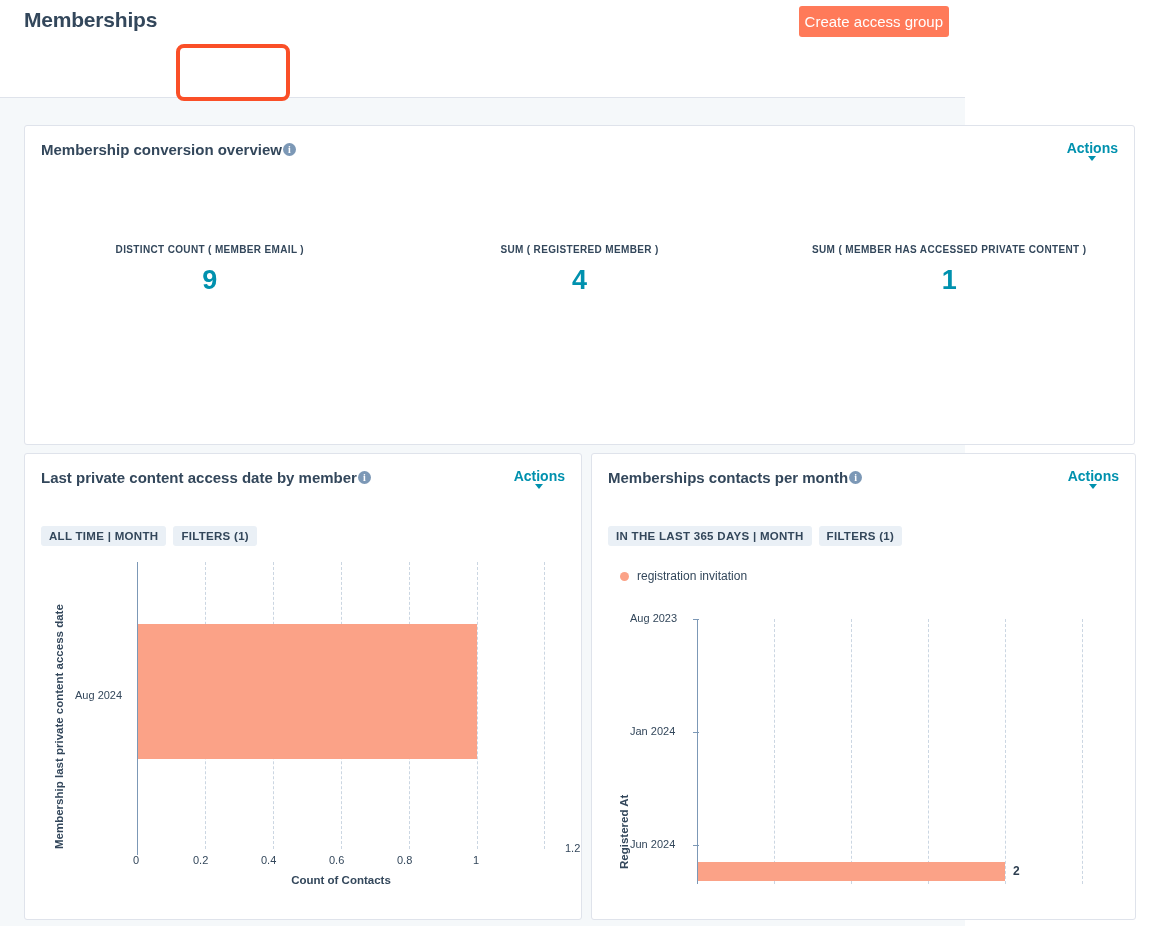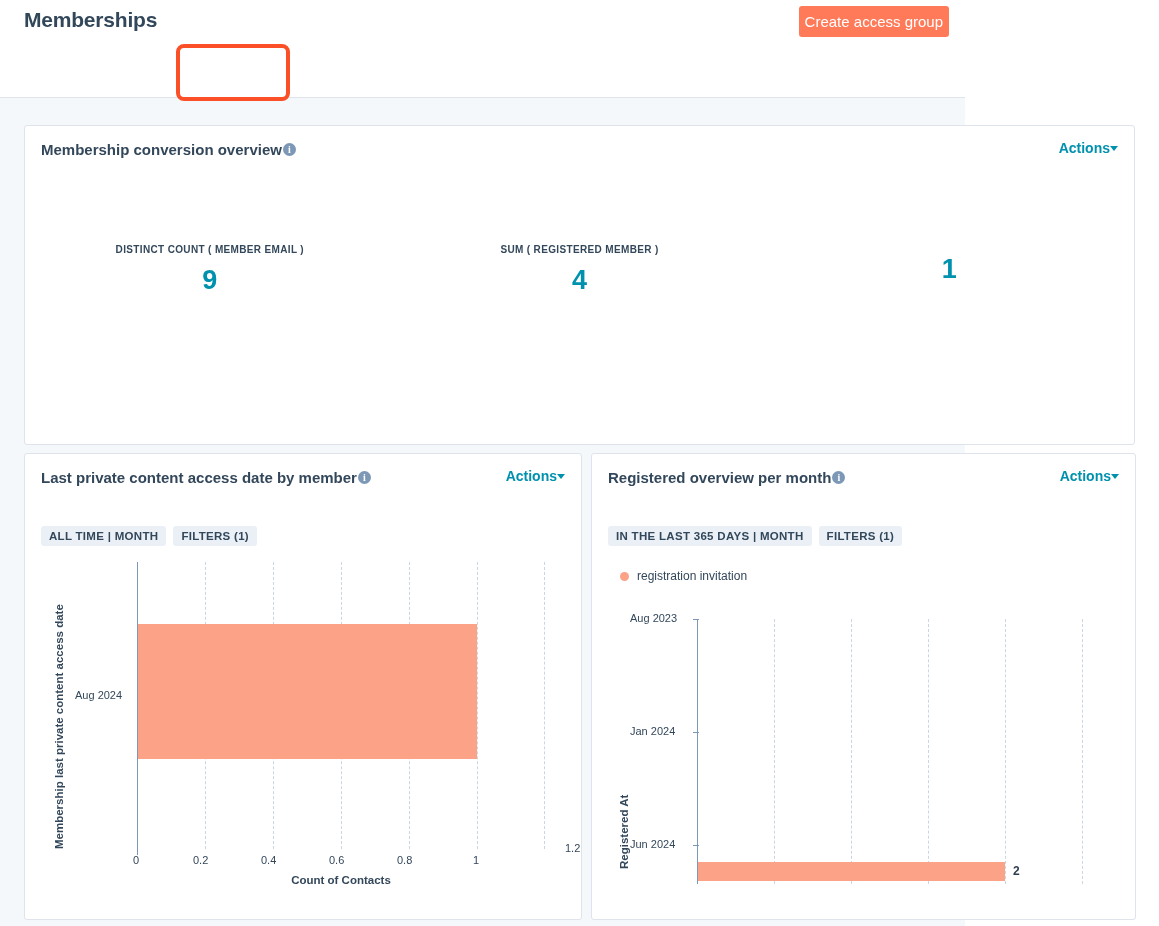--- a/index.html
+++ b/index.html
@@ -68,21 +68,21 @@
     display: inline-block; width: 13px; height: 13px;
     border-radius: 50%; background: #7c98b6; color: #ffffff;
     font-size: 10px; font-weight: bold; line-height: 13px;
     text-align: center; margin-left: 1px; font-style: normal;
     font-family: "Liberation Serif", serif;
     cursor: pointer;
   }
   .actions {
     position: absolute; right: 16px; top: 14px;
     font-size: 14px; font-weight: bold; color: #0091ae;
-    cursor: pointer; display: flex; align-items: center; 
+    cursor: pointer; display: flex; align-items: center;  flex-direction: column;
   }
   .caret {
     width: 0; height: 0;
     border-left: 4px solid transparent; border-right: 4px solid transparent;
     border-top: 5px solid #0091ae; display: inline-block;
   }
 
   
   .metrics { position: absolute; top: 118px; left: 0; right: 0; display: flex; }
   .metric { flex: 1; text-align: center; }
@@ -157,20 +157,21 @@
     <div class="metrics">
       <div class="metric">
         <div class="metric-label">DISTINCT COUNT ( MEMBER EMAIL )</div>
         <div class="metric-value">9</div>
       </div>
       <div class="metric">
         <div class="metric-label">SUM ( REGISTERED MEMBER )</div>
         <div class="metric-value">4</div>
       </div>
       <div class="metric">
+        <div class="metric-label">SUM ( MEMBER HAS ACCESSED PRIVATE CONTENT )</div>
         <div class="metric-value">1</div>
       </div>
     </div>
   </div>
 
   <div class="card card-left">
     <div class="card-title">
       <span>Last private content access date by member</span>
       <span class="info-icon">i</span>
     </div>
@@ -211,21 +212,21 @@
       <div class="tick-label" style="left:372px; top:300px;">0.8</div>
       <div class="tick-label" style="left:448px; top:300px;">1</div>
       <div class="tick-label" style="left:505px; top:288px;margin-left:35px;">1.2</div>
 
       <div class="axis-title-x" style="left:112px; top:320px; width:408px;">Count of Contacts</div>
     </div>
   </div>
 
   <div class="card card-right">
     <div class="card-title">
-      <span>Registered overview per month</span>
+      <span>Memberships contacts per month</span>
       <span class="info-icon">i</span>
     </div>
     <div class="actions">
       <span>Actions</span>
       <span class="caret"></span>
     </div>
 
     <div class="badges">
       <div class="badge">IN THE LAST 365 DAYS | MONTH</div>
       <div class="badge">FILTERS (1)</div>

